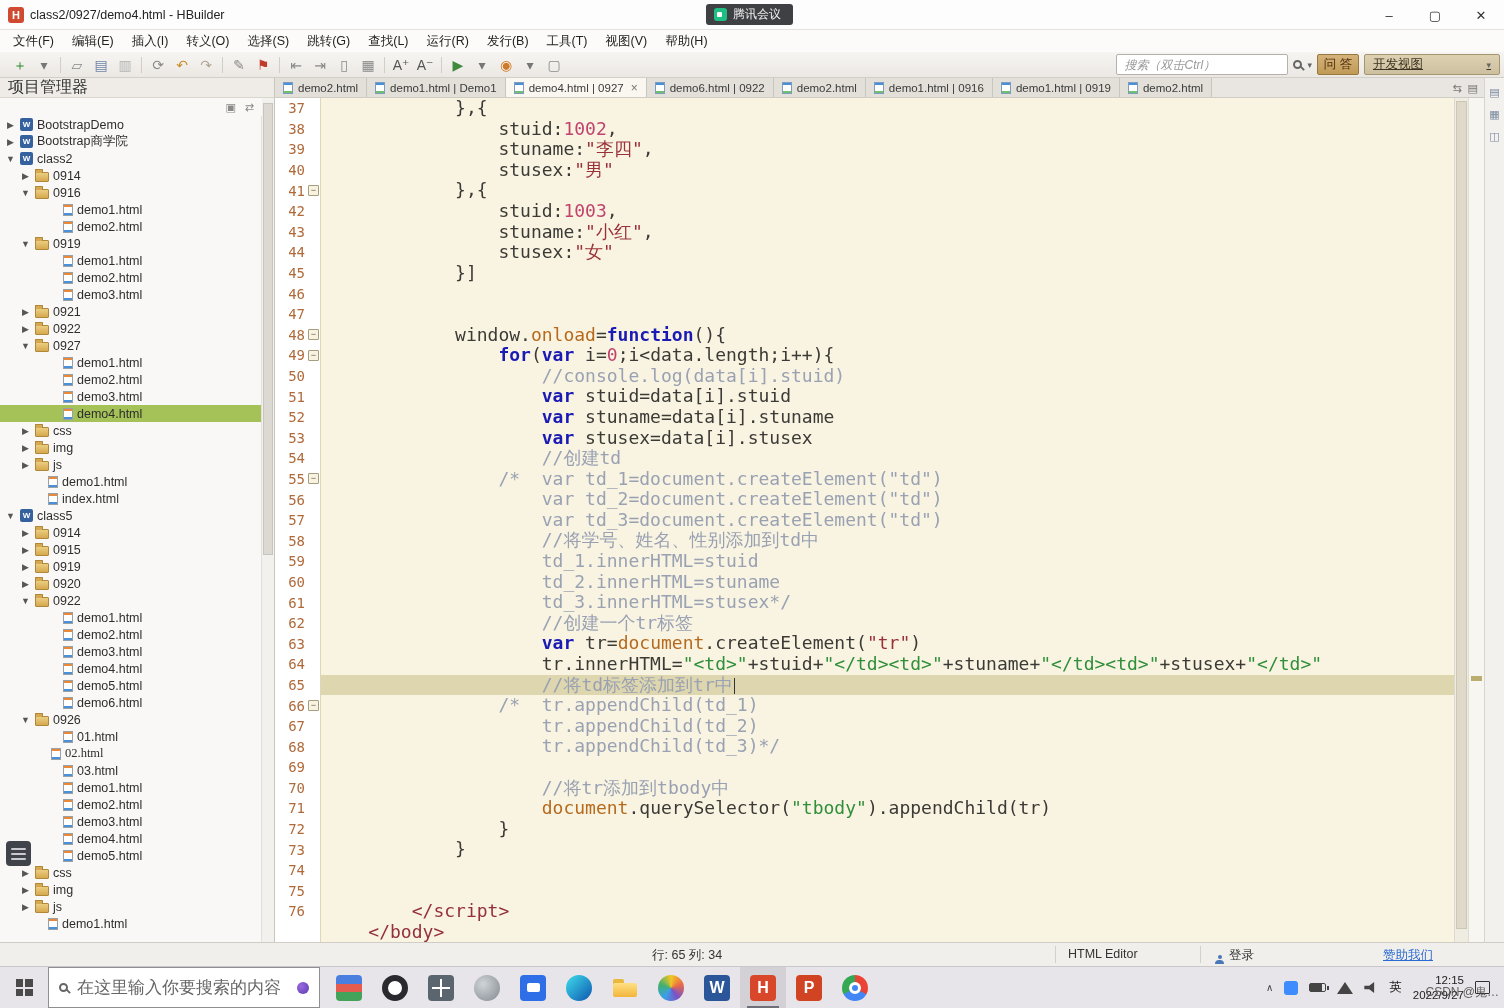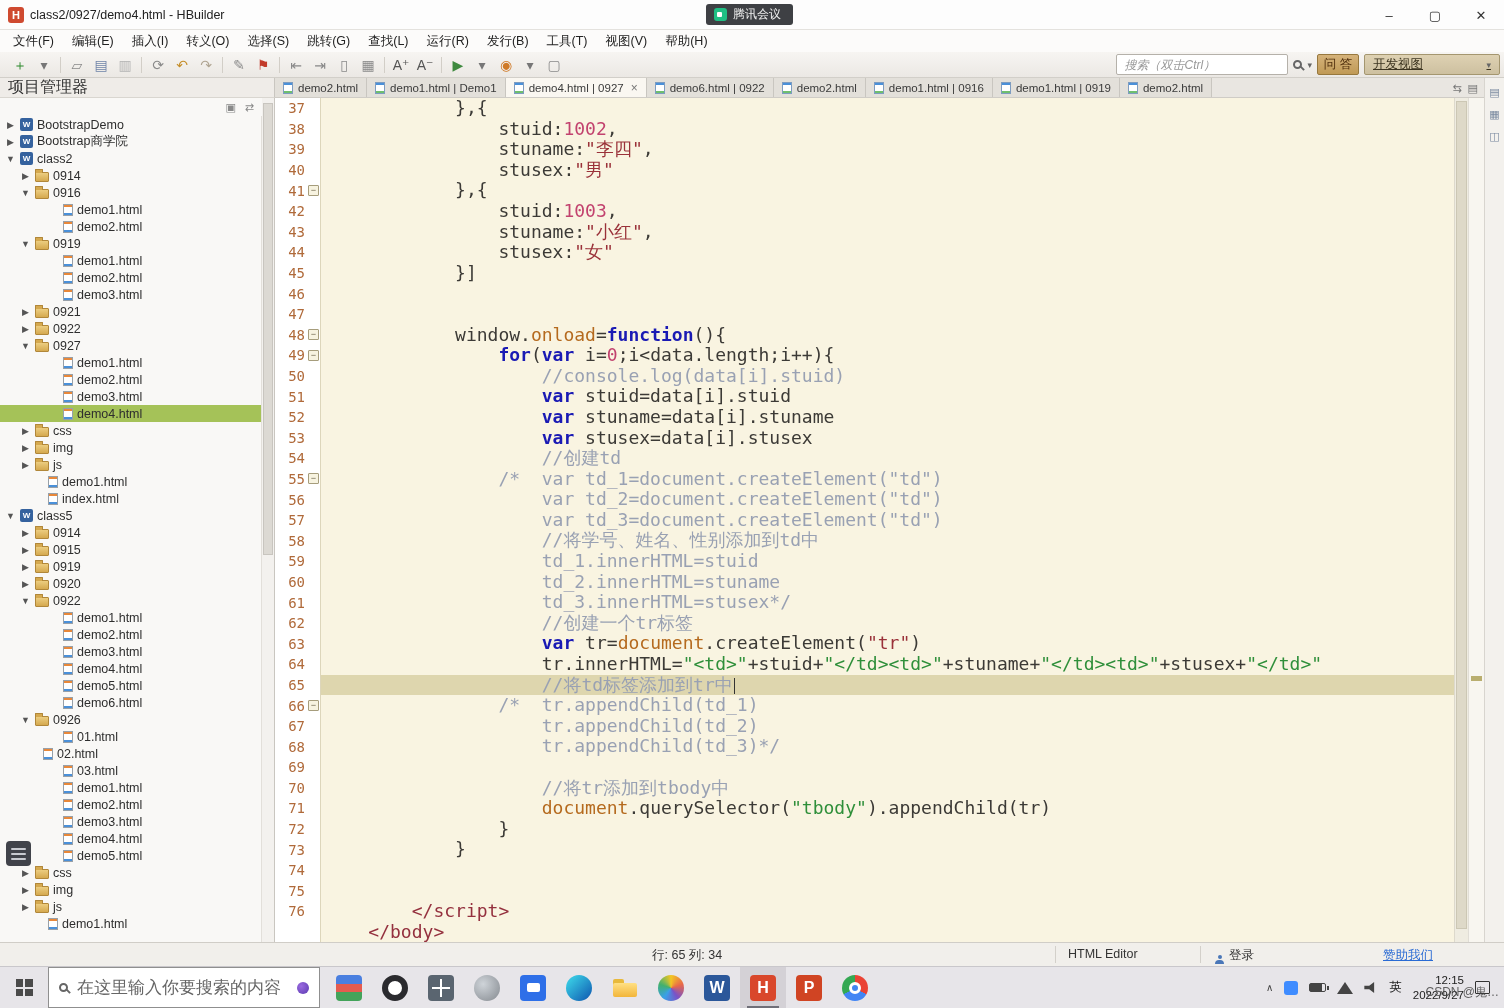--- a/index.html
+++ b/index.html
@@ -403,21 +403,21 @@
       <div class="trow" style="padding-left: 20px;">
         <span class="arrow">▼</span>
         <span class="icf"></span>
         <span class="tlabel">0926</span>
       </div>
       <div class="trow" style="padding-left: 48px;">
         <span class="arrow"></span>
         <span class="ich"></span>
         <span class="tlabel">01.html</span>
       </div>
-      <div class="trow" style="padding-left: 28px;">
+      <div class="trow" style="padding-left: 36px; font-family: Liberation Serif, serif;">
         <span class="arrow"></span>
         <span class="ich"></span>
         <span class="tlabel">02.html</span>
       </div>
       <div class="trow" style="padding-left: 48px;">
         <span class="arrow"></span>
         <span class="ich"></span>
         <span class="tlabel">03.html</span>
       </div>
       <div class="trow" style="padding-left: 48px;">

